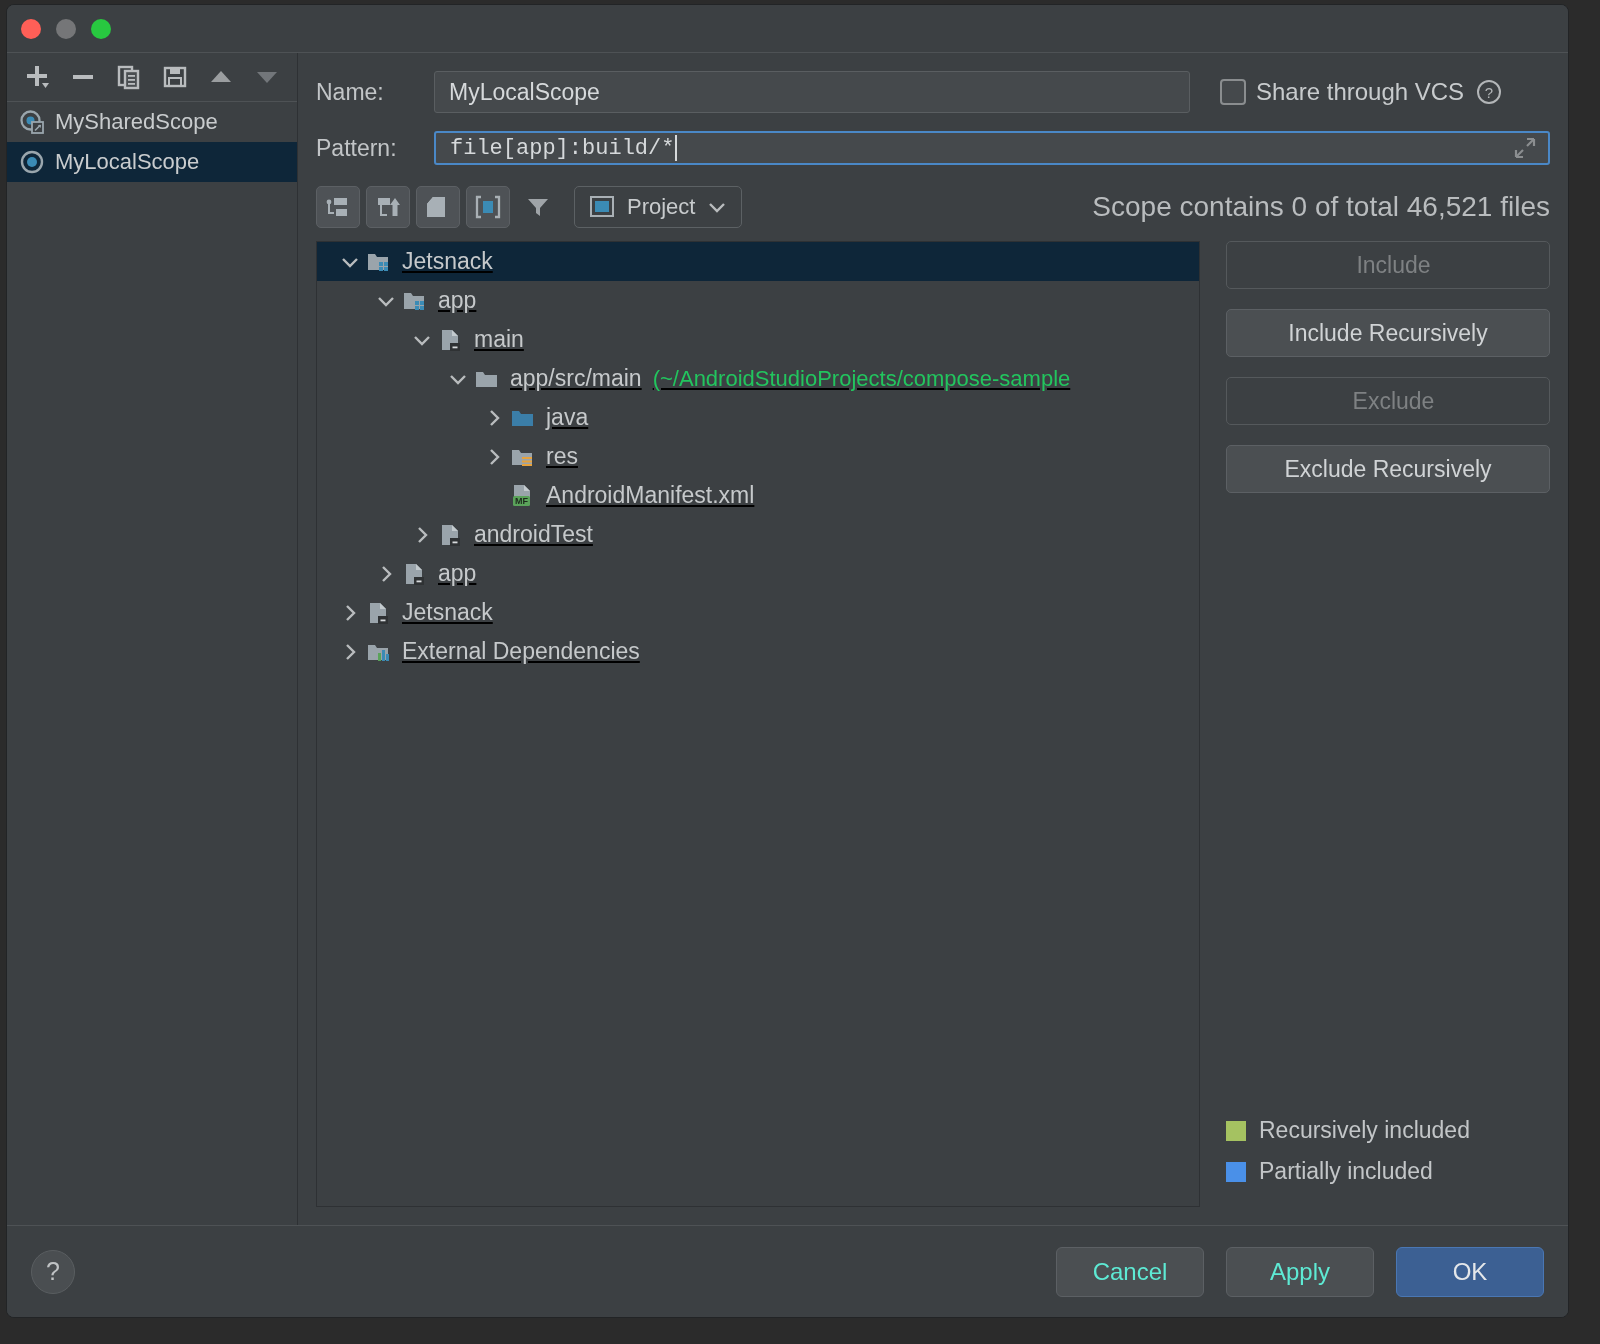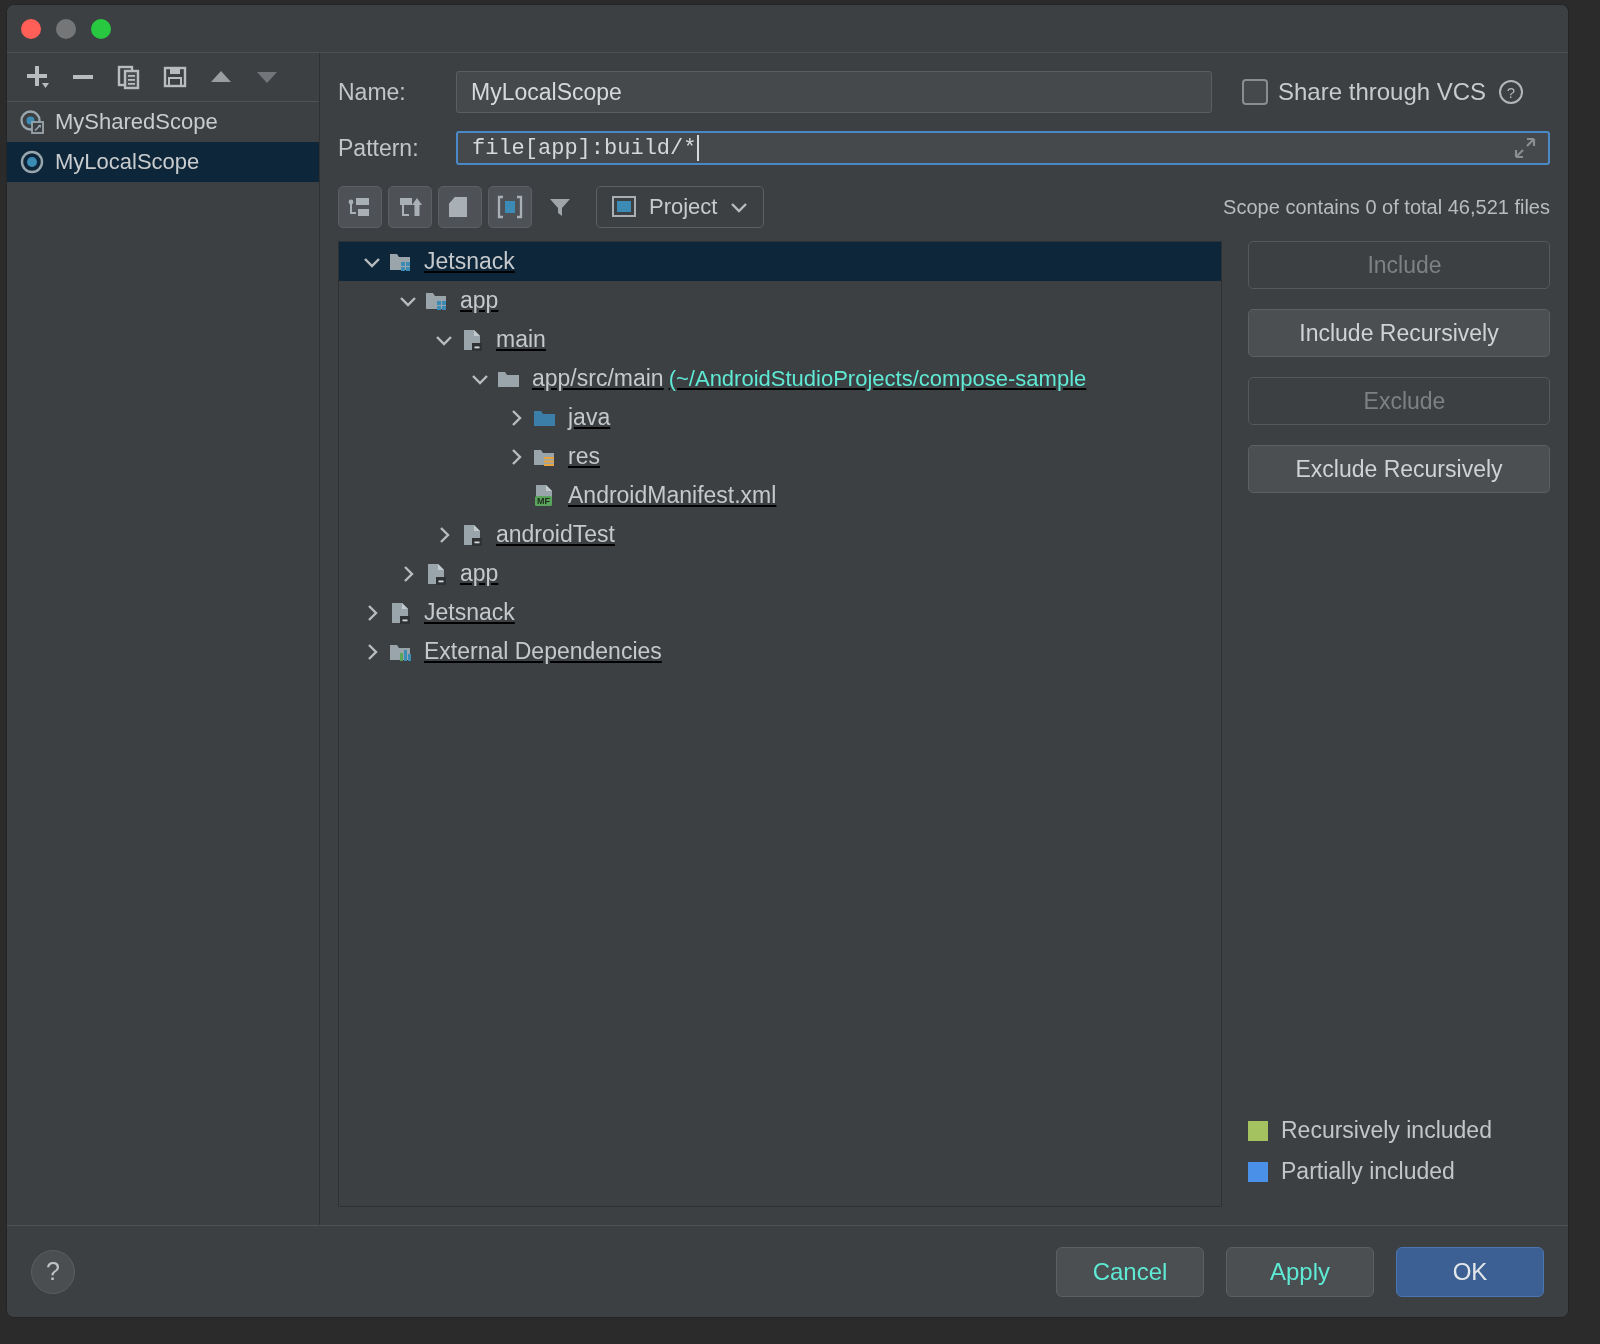--- a/index.html
+++ b/index.html
@@ -47,21 +47,21 @@
     font-size: 21px;
     font-weight: bold;
     letter-spacing: .2px;
   }
 
   
   .body-row { flex: 1 1 auto; display: flex; min-height: 0; }
 
   
   .leftpanel {
-    width: 313px;
+    width: 291px;
     background: #3c4043;
     border-right: 1px solid #2e3134;
     display: flex; flex-direction: column;
     flex: 0 0 auto;
   }
   .lp-toolbar {
     height: 49px;
     display: flex; align-items: center;
     padding-left: 10px;
     gap: 6px;
@@ -167,21 +167,21 @@
     border-radius: 5px;
     display: flex; align-items: center;
     gap: 12px;
     padding: 0 14px;
     color: #c8cbcd;
     font-size: 22px;
   }
   .scope-count {
     margin-left: auto;
     color: #b9bcbe;
-    font-size: 20px;
+    font-size: 28px;
     white-space: nowrap;
   }
 
   
   .tree-area {
     display: flex;
     flex: 1 1 auto;
     margin-top: 10px;
     margin-bottom: 18px;
     min-height: 0;
@@ -202,21 +202,21 @@
     color: #c6c9cb;
     font-size: 23px;
   }
   .tnode.sel { background: #0e2639; }
   .twist {
     width: 30px; flex: 0 0 auto;
     display: flex; align-items: center; justify-content: center;
   }
   .tico { width: 28px; flex: 0 0 auto; display:flex; align-items:center; justify-content:center; }
   .tlabel { margin-left: 9px; }
-  .tpath { color: #5eead4; margin-left: 5px; font-size: 22px; }
+  .tpath { color: #22c55e; margin-left: 11px; font-size: 22px; }
 
   .side-buttons {
     flex: 1 1 auto;
     display: flex; flex-direction: column;
     padding-left: 26px;
     min-width: 0;
   }
   .abtn {
     height: 48px;
     border: 1px solid #5c6064;

